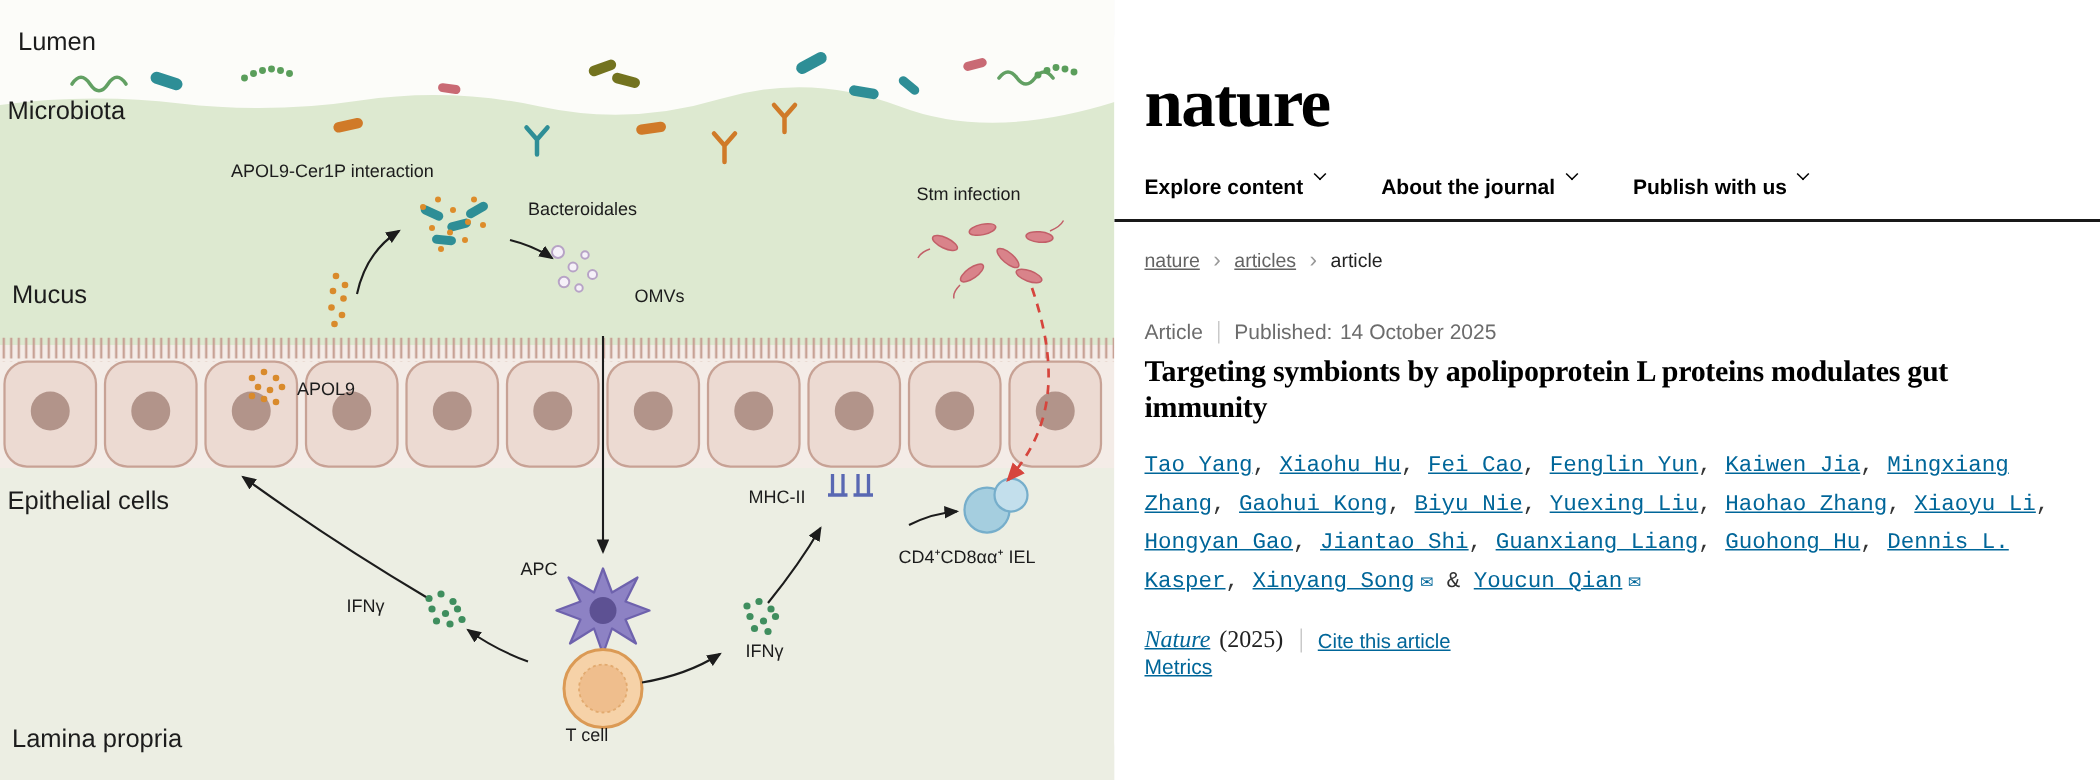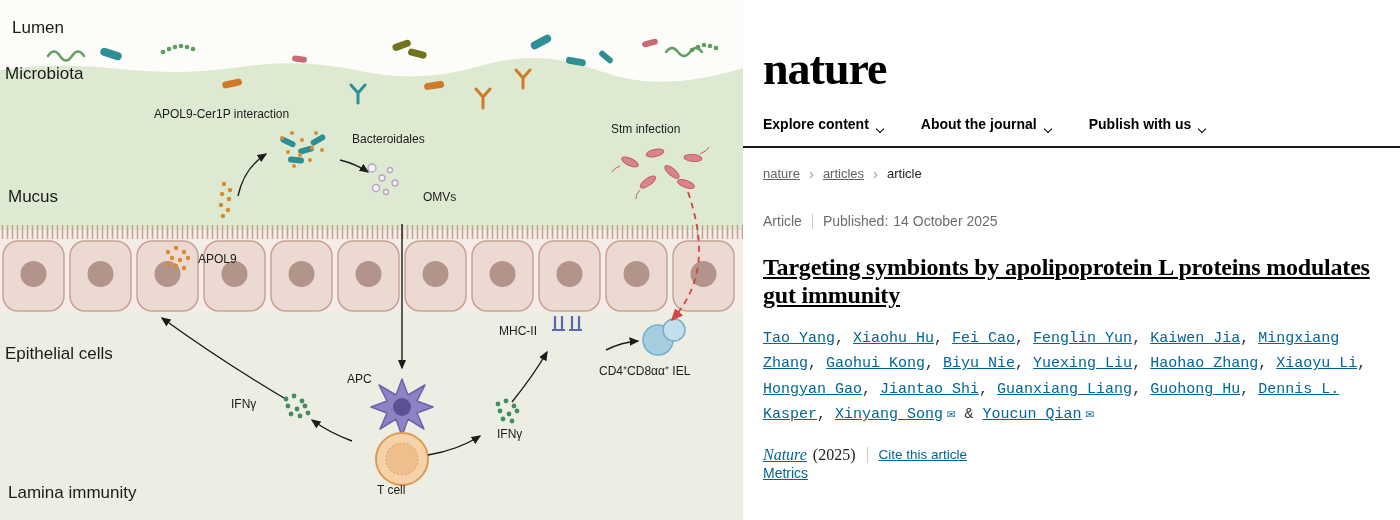--- a/index.html
+++ b/index.html
@@ -10,33 +10,33 @@
   .figure-panel { position:relative; width:743px; height:520px; flex:0 0 743px; background:#fcfcf9;padding-left:17px; }
   .fig-svg { position:absolute; left:0; top:0; }
   .fig-label { position:absolute; color:#1c1c1c; white-space:nowrap; }
   .layer { font-size:17px; }
   .ann { font-size:12px; }
 
   
   .article-panel { flex:1; position:relative; padding:46px 24px 0 20px; background:#fff;border-radius:25px; }
   .brand { font-family:"Liberation Serif", serif; font-weight:700; font-size:46px; line-height:1; letter-spacing:-1px; color:#000; width:max-content; }
   .nav-row { display:flex; gap:38px; margin-top:24px; align-items:center; }
-  .nav-item { font-size:14px; font-weight:700; color:#000; display:flex; align-items:flex-end; gap:8px; cursor:pointer; }
+  .nav-item { font-size:14px; font-weight:700; color:#000; display:flex; align-items:flex-start; gap:8px; cursor:pointer; }
   .caret { width:6px; height:6px; border-right:1.8px solid #000; border-bottom:1.8px solid #000; transform:rotate(45deg); display:inline-block; margin-top:-3px; }
   .nav-rule { height:2px; background:#191919; margin:14px -24px 0 -20px; }
 
   .breadcrumbs { margin-top:18px; font-size:13px; display:flex; align-items:center; gap:9px; }
   .crumb-link { color:#636363; text-decoration:underline; cursor:pointer; }
   .crumb-sep { color:#999; font-size:15px; line-height:1; }
   .crumb-current { color:#222; }
 
   .meta-row { margin-top:32px; font-size:14px; color:#6c6c6c; display:flex; align-items:center; }
   .meta-divider { width:1px; height:15px; background:#c9c9c9; margin:0 10px; }
 
-  .title { font-family:"Liberation Serif", serif; font-weight:700; font-size:24px; line-height:1.18; color:#000; margin-top:24px; max-width:664px; letter-spacing:-0.2px;text-decoration:underline; }
+  .title { font-family:"Liberation Serif", serif; font-weight:700; font-size:20px; line-height:1.18; color:#000; margin-top:8px; max-width:664px; letter-spacing:-0.2px; }
 
   .authors { margin-top:14px; font-family:Liberation Mono, monospace; font-size:15px; line-height:1.7; max-width:620px; color:#333; }
   .author-link { color:#006699; text-decoration:underline; cursor:pointer; }
   .env { color:#006699; margin-left:4px; font-size:14px; cursor:pointer; }
 
   .journal-row { margin-top:18px; display:flex; align-items:center; }
   .journal-link { font-family:"Liberation Serif", serif; font-style:italic; font-size:16px; color:#006699; text-decoration:underline; cursor:pointer; }
   .year { font-family:"Liberation Serif", serif; font-size:16px; color:#222; margin-left:6px; }
   .jr-divider { width:1px; height:16px; background:#c9c9c9; margin:0 11px; }
   .cite-link { color:#006699; text-decoration:underline; font-size:13.5px; cursor:pointer; }
@@ -224,22 +224,22 @@
         <path d="M428,455 Q458,450 480,436" marker-end="url(#ah)"></path>
         <path d="M512,402 Q533,376 547,352" marker-end="url(#ah)"></path>
         <path d="M606,350 Q622,342 638,341" marker-end="url(#ah)"></path>
       </g>
       <path d="M688,192 C706,245 703,285 672,320" stroke="#d6453d" stroke-width="1.8" stroke-dasharray="6,5" fill="none" marker-end="url(#ahr)"></path>
     </svg>
 
     <div class="fig-label layer" style="left:12px;top:18px">Lumen</div>
     <div class="fig-label layer" style="left:5px;top:64px">Microbiota</div>
     <div class="fig-label layer" style="left:8px;top:187px">Mucus</div>
-    <div class="fig-label layer" style="left:5px;top:344px">Epithelial cells</div>
-    <div class="fig-label layer" style="left:8px;top:483px">Lamina immunity</div>
+    <div class="fig-label layer" style="left:5px;top:324px">Epithelial cells</div>
+    <div class="fig-label layer" style="left:8px;top:483px">Lamina propria</div>
 
     <div class="fig-label ann" style="left:154px;top:107px">APOL9-Cer1P interaction</div>
     <div class="fig-label ann" style="left:352px;top:132px">Bacteroidales</div>
     <div class="fig-label ann" style="left:423px;top:190px">OMVs</div>
     <div class="fig-label ann" style="left:611px;top:122px">Stm infection</div>
     <div class="fig-label ann" style="left:198px;top:252px">APOL9</div>
     <div class="fig-label ann" style="left:499px;top:324px">MHC-II</div>
     <div class="fig-label ann" style="left:599px;top:362px">CD4⁺CD8αα⁺ IEL</div>
     <div class="fig-label ann" style="left:347px;top:372px">APC</div>
     <div class="fig-label ann" style="left:231px;top:397px">IFNγ</div>

